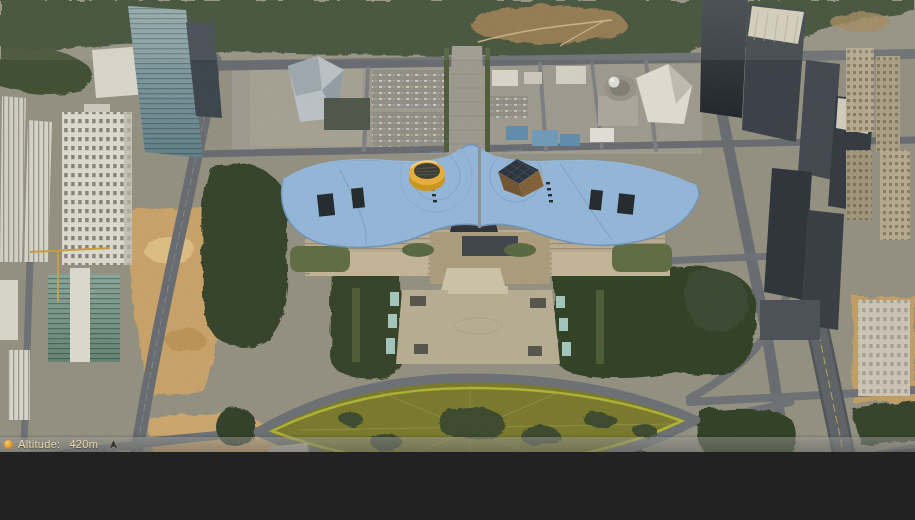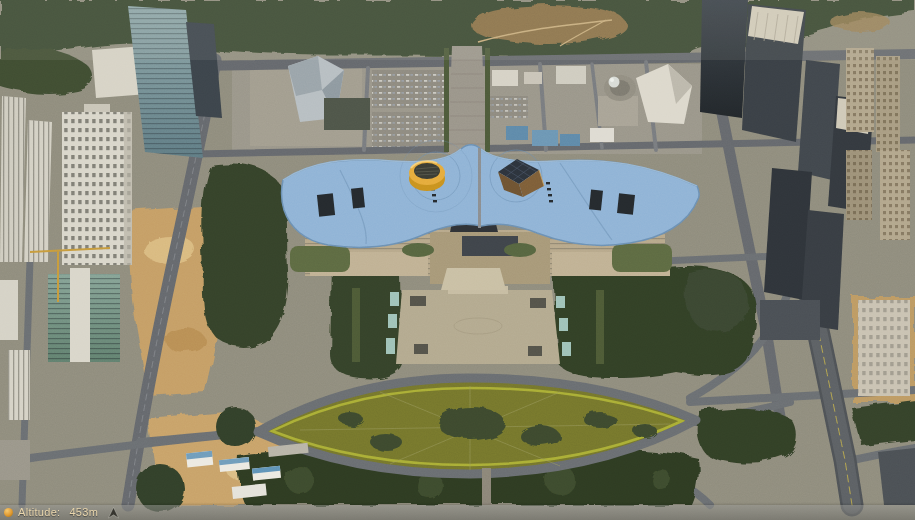--- a/index.html
+++ b/index.html
@@ -1,16 +1,16 @@
 <!DOCTYPE html>
 <html style="--accent-orange: #e0992f; --bar-text: #e8d5ac; --arrow-dark: #36352f; --roof-blue: #8fb3d6; --roof-shadow: #6b90b4; --cylinder-yellow: #e5ab3c; --pyramid-brown: #7d5e38; --plaza-tan: #b3a98f; --park-olive: #75762c; --tree-green: #35422a; --road-gray: #65686d; --construction-tan: #c59e66;"><head>
 <meta charset="utf-8">
 <style>
   html,body{margin:0;padding:0;background:#222;}
-  .map-stage{position:relative;width:915px;height:520px;overflow:hidden;
+  .map-stage{position:relative;width:915px;height:452px;overflow:hidden;
     font-family:"Liberation Sans",sans-serif;}
   .map-stage svg.scene{position:absolute;left:0;top:0;display:block;}
   .status-bar{position:absolute;left:0;right:0;bottom:0;height:15px;
     display:flex;align-items:center;gap:5px;padding:0 4px;
     background:linear-gradient(rgba(152,152,148,.52),rgba(108,108,104,.58));
     box-shadow:0 -1px 2px rgba(0,0,0,.15);
     font-size:11px;line-height:15px;
     color:var(--bar-text,#e8d5ac);
     text-shadow:0 1px 1px rgba(0,0,0,.45);}
   .status-bar .dot{width:9px;height:9px;border-radius:50%;flex:0 0 auto;
@@ -361,18 +361,18 @@
     <polygon points="878,452 915,448 915,505 884,505" fill="#4b5055"></polygon>
   </g>
 
   <rect width="915" height="520" filter="url(#grain)" opacity=".30" style="mix-blend-mode:overlay"></rect>
   <rect width="915" height="60" fill="rgba(205,205,192,.10)"></rect>
 </svg>
 
 <div class="status-bar">
   <span class="dot"></span>
   <span class="lbl">Altitude:</span>
-  <span class="val">453m</span>
+  <span class="val">420m</span>
   <svg class="north" width="13" height="12" viewBox="0 0 13 12">
     <path d="M6.5 0.5 L11.5 11 L6.5 7.8 L1.5 11 Z" style="fill:var(--arrow-dark,#36352f)" stroke="rgba(240,240,230,.4)" stroke-width=".7"></path>
   </svg>
 </div>
 </div>
 
 </body></html>

